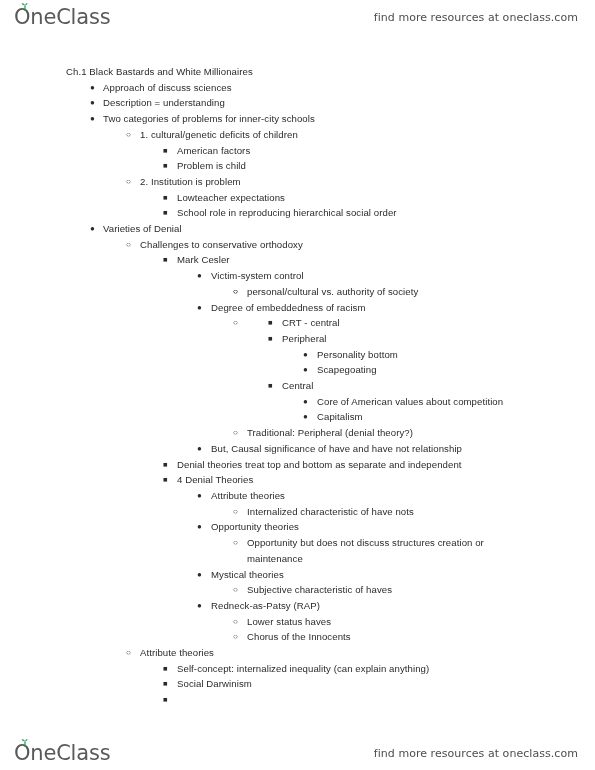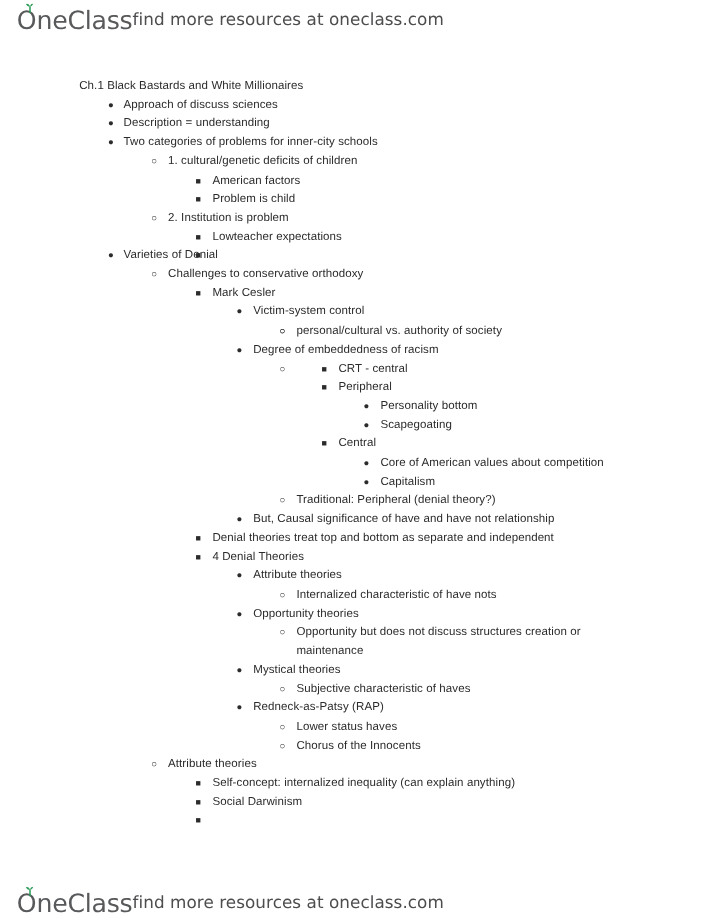--- a/index.html
+++ b/index.html
@@ -17,20 +17,21 @@
   }
 
   
   .bar {
     position: absolute;
     left: 0;
     width: 594px;
     height: 34px;
     display: flex;
     align-items: center;
+    justify-content: space-between;
     box-sizing: border-box;
     padding: 0 16px 0 14px;
   }
   .bar.header { top: 0; }
   .bar.footer { top: 736px; }
 
   
   .logo {
     display: flex;
     align-items: baseline;
@@ -49,21 +50,21 @@
     position: absolute;
     left: 6px;
     top: -4px;
     width: 10px;
     height: 8px;
     pointer-events: none;
   }
 
   .tagline {
     font-family: "DejaVu Sans", sans-serif;
-    font-size: 14px;
+    font-size: 11px;
     color: #4d4d4f;
     letter-spacing: 0.05px;
   }
 
   
   .doc {
     position: absolute;
     top: 64px;
     left: 0;
     width: 595px;
@@ -129,21 +130,21 @@
   <div class="line lvl0">Ch.1 Black Bastards and White Millionaires</div>
   <div id="outline-host">
       <div class="line lvl1"><span class="marker m-disc">●</span><span>Approach of discuss sciences</span></div>
       <div class="line lvl1"><span class="marker m-disc">●</span><span>Description = understanding</span></div>
       <div class="line lvl1"><span class="marker m-disc">●</span><span>Two categories of problems for inner-city schools</span></div>
       <div class="line lvl2"><span class="marker m-circle">○</span><span>1. cultural/genetic deficits of children</span></div>
       <div class="line lvl3"><span class="marker m-square">■</span><span>American factors</span></div>
       <div class="line lvl3"><span class="marker m-square">■</span><span>Problem is child</span></div>
       <div class="line lvl2"><span class="marker m-circle">○</span><span>2. Institution is problem</span></div>
       <div class="line lvl3"><span class="marker m-square">■</span><span>Lowteacher expectations</span></div>
-      <div class="line lvl3"><span class="marker m-square">■</span></div>
+      <div class="line lvl3"><span class="marker m-square">■</span><span>School role in reproducing hierarchical social order</span></div>
       <div class="line lvl1"><span class="marker m-disc">●</span><span>Varieties of Denial</span></div>
       <div class="line lvl2"><span class="marker m-circle">○</span><span>Challenges to conservative orthodoxy</span></div>
       <div class="line lvl3"><span class="marker m-square">■</span><span>Mark Cesler</span></div>
       <div class="line lvl4"><span class="marker m-disc">●</span><span>Victim-system control</span></div>
       <div class="line lvl5"><span class="marker m-circle">○</span></div>
       <div class="line lvl5"><span class="marker m-circle">○</span><span>personal/cultural vs. authority of society</span></div>
       <div class="line lvl4"><span class="marker m-disc">●</span><span>Degree of embeddedness of racism</span></div>
       <div class="line lvl5"><span class="marker m-circle">○</span></div>
       <div class="line lvl6"><span class="marker m-square">■</span><span>CRT - central</span></div>
       <div class="line lvl6"><span class="marker m-square">■</span><span>Peripheral</span></div>

